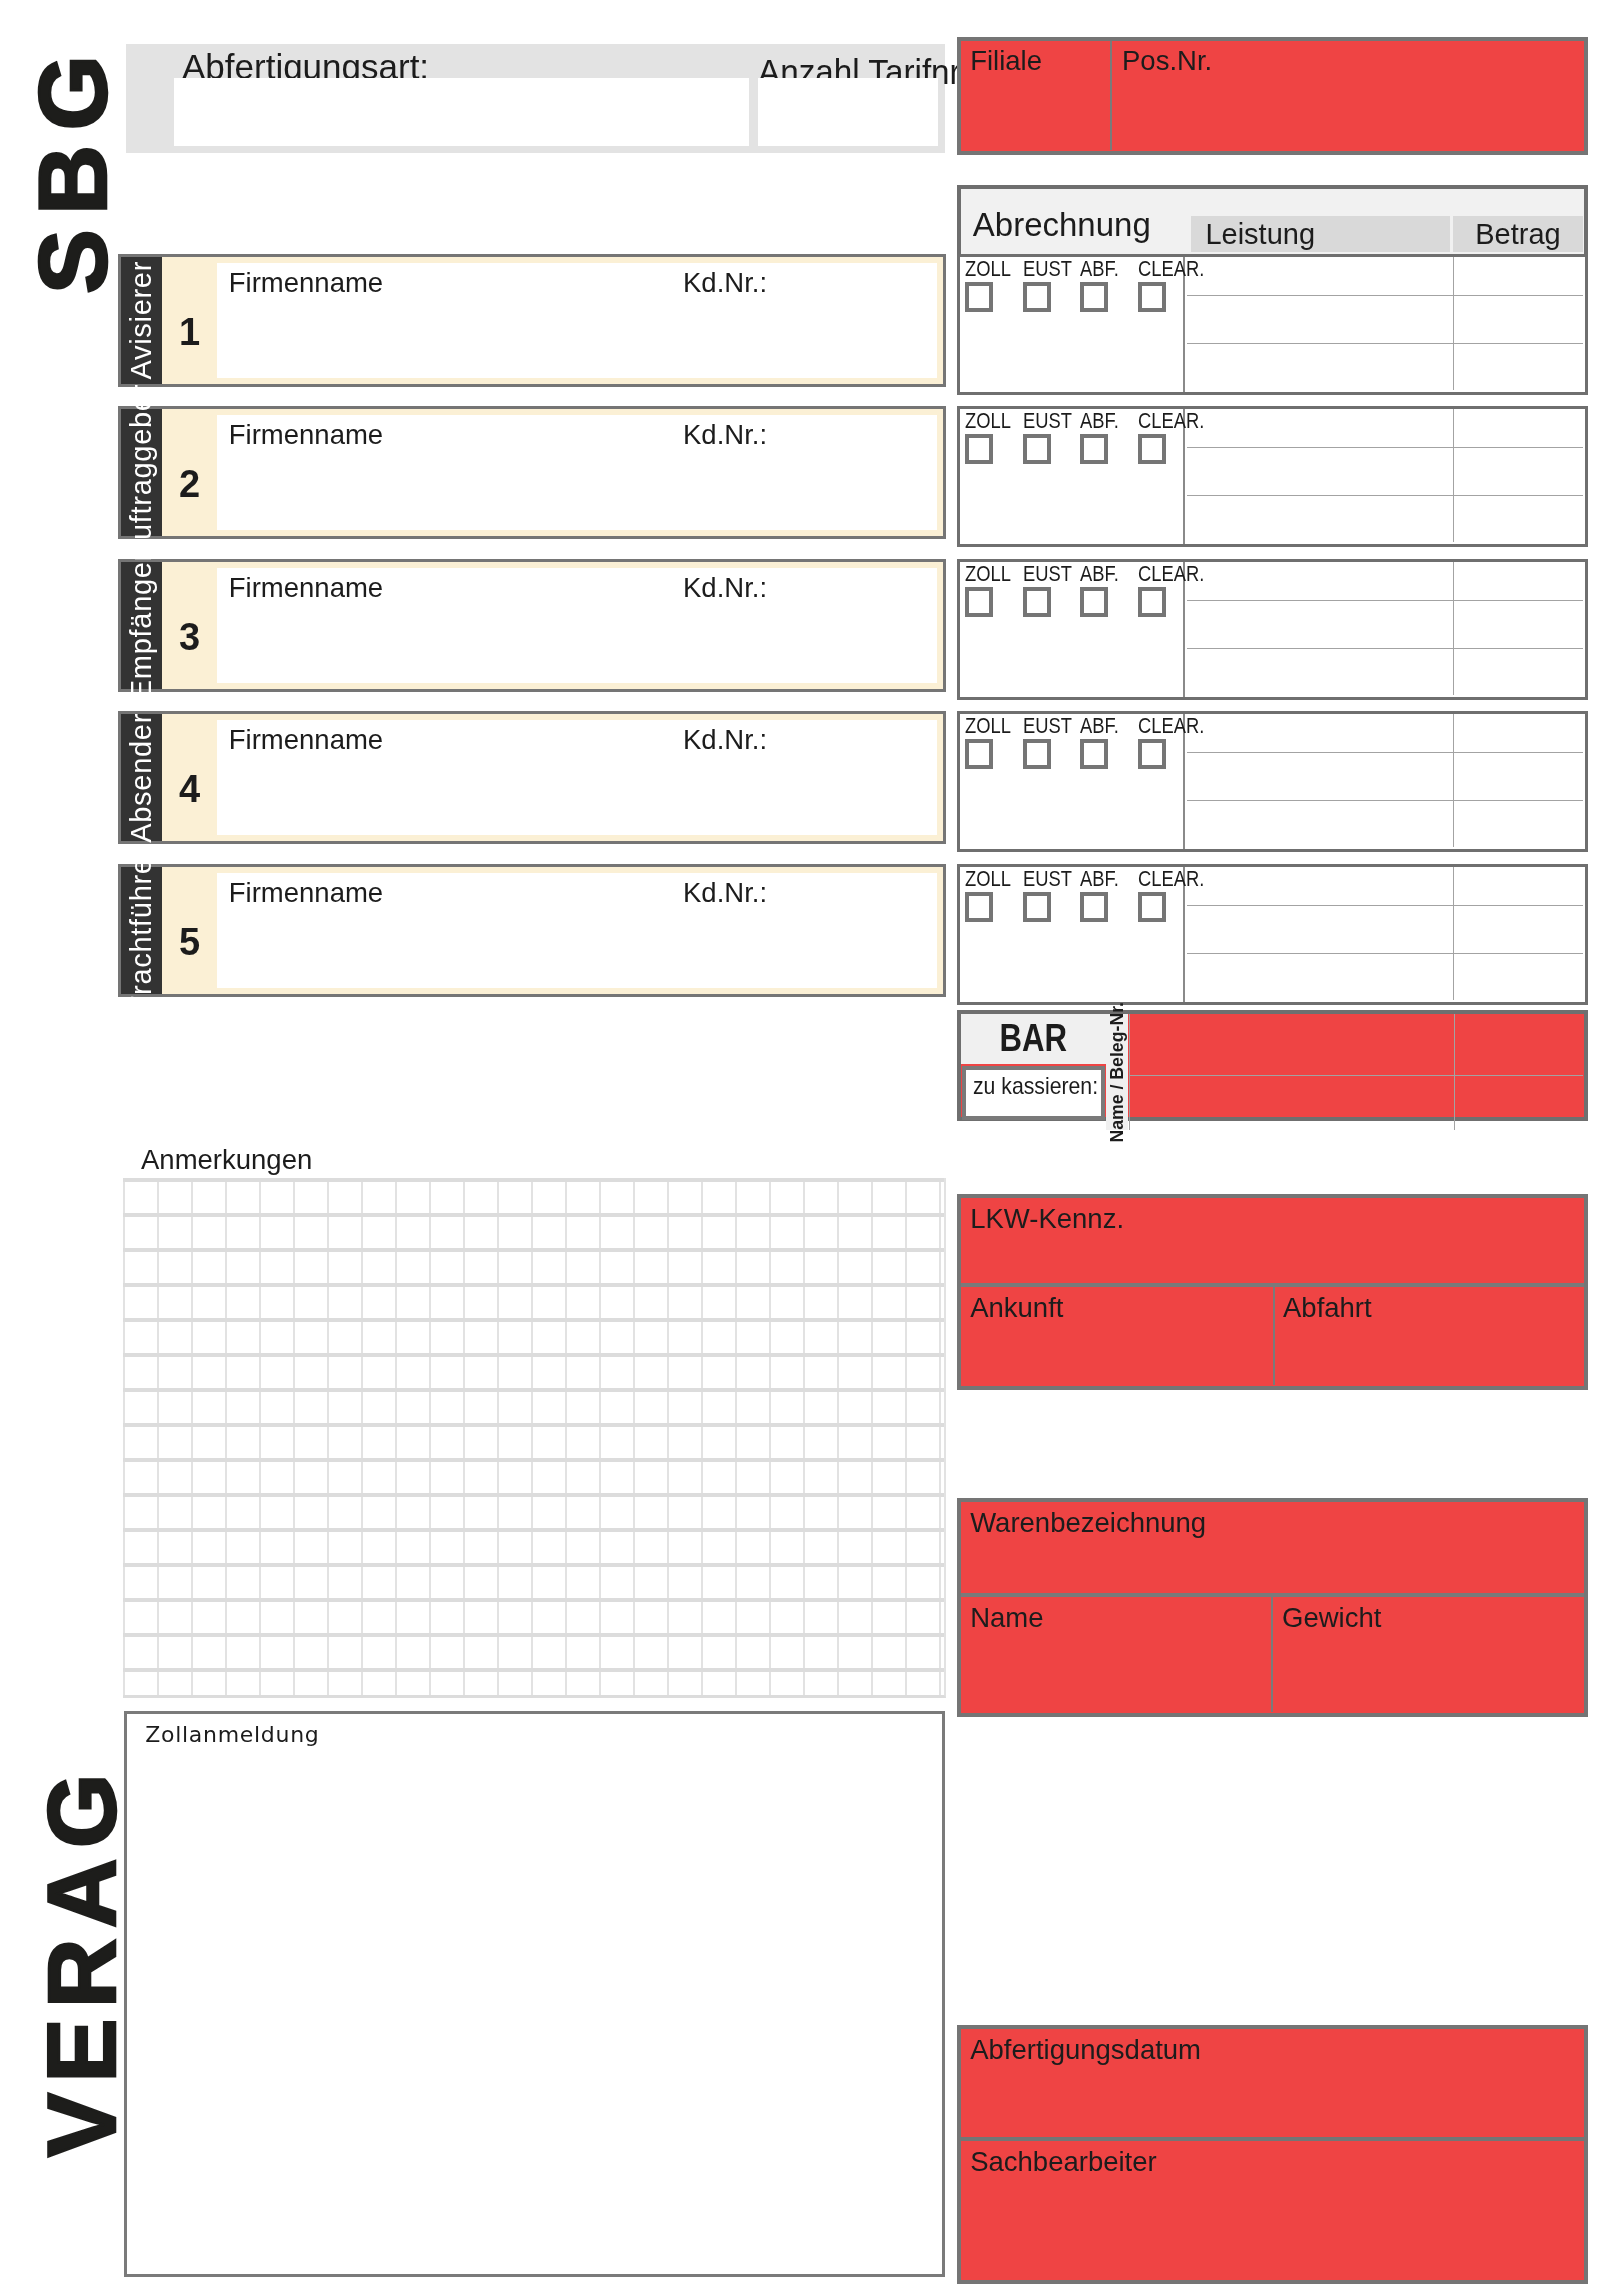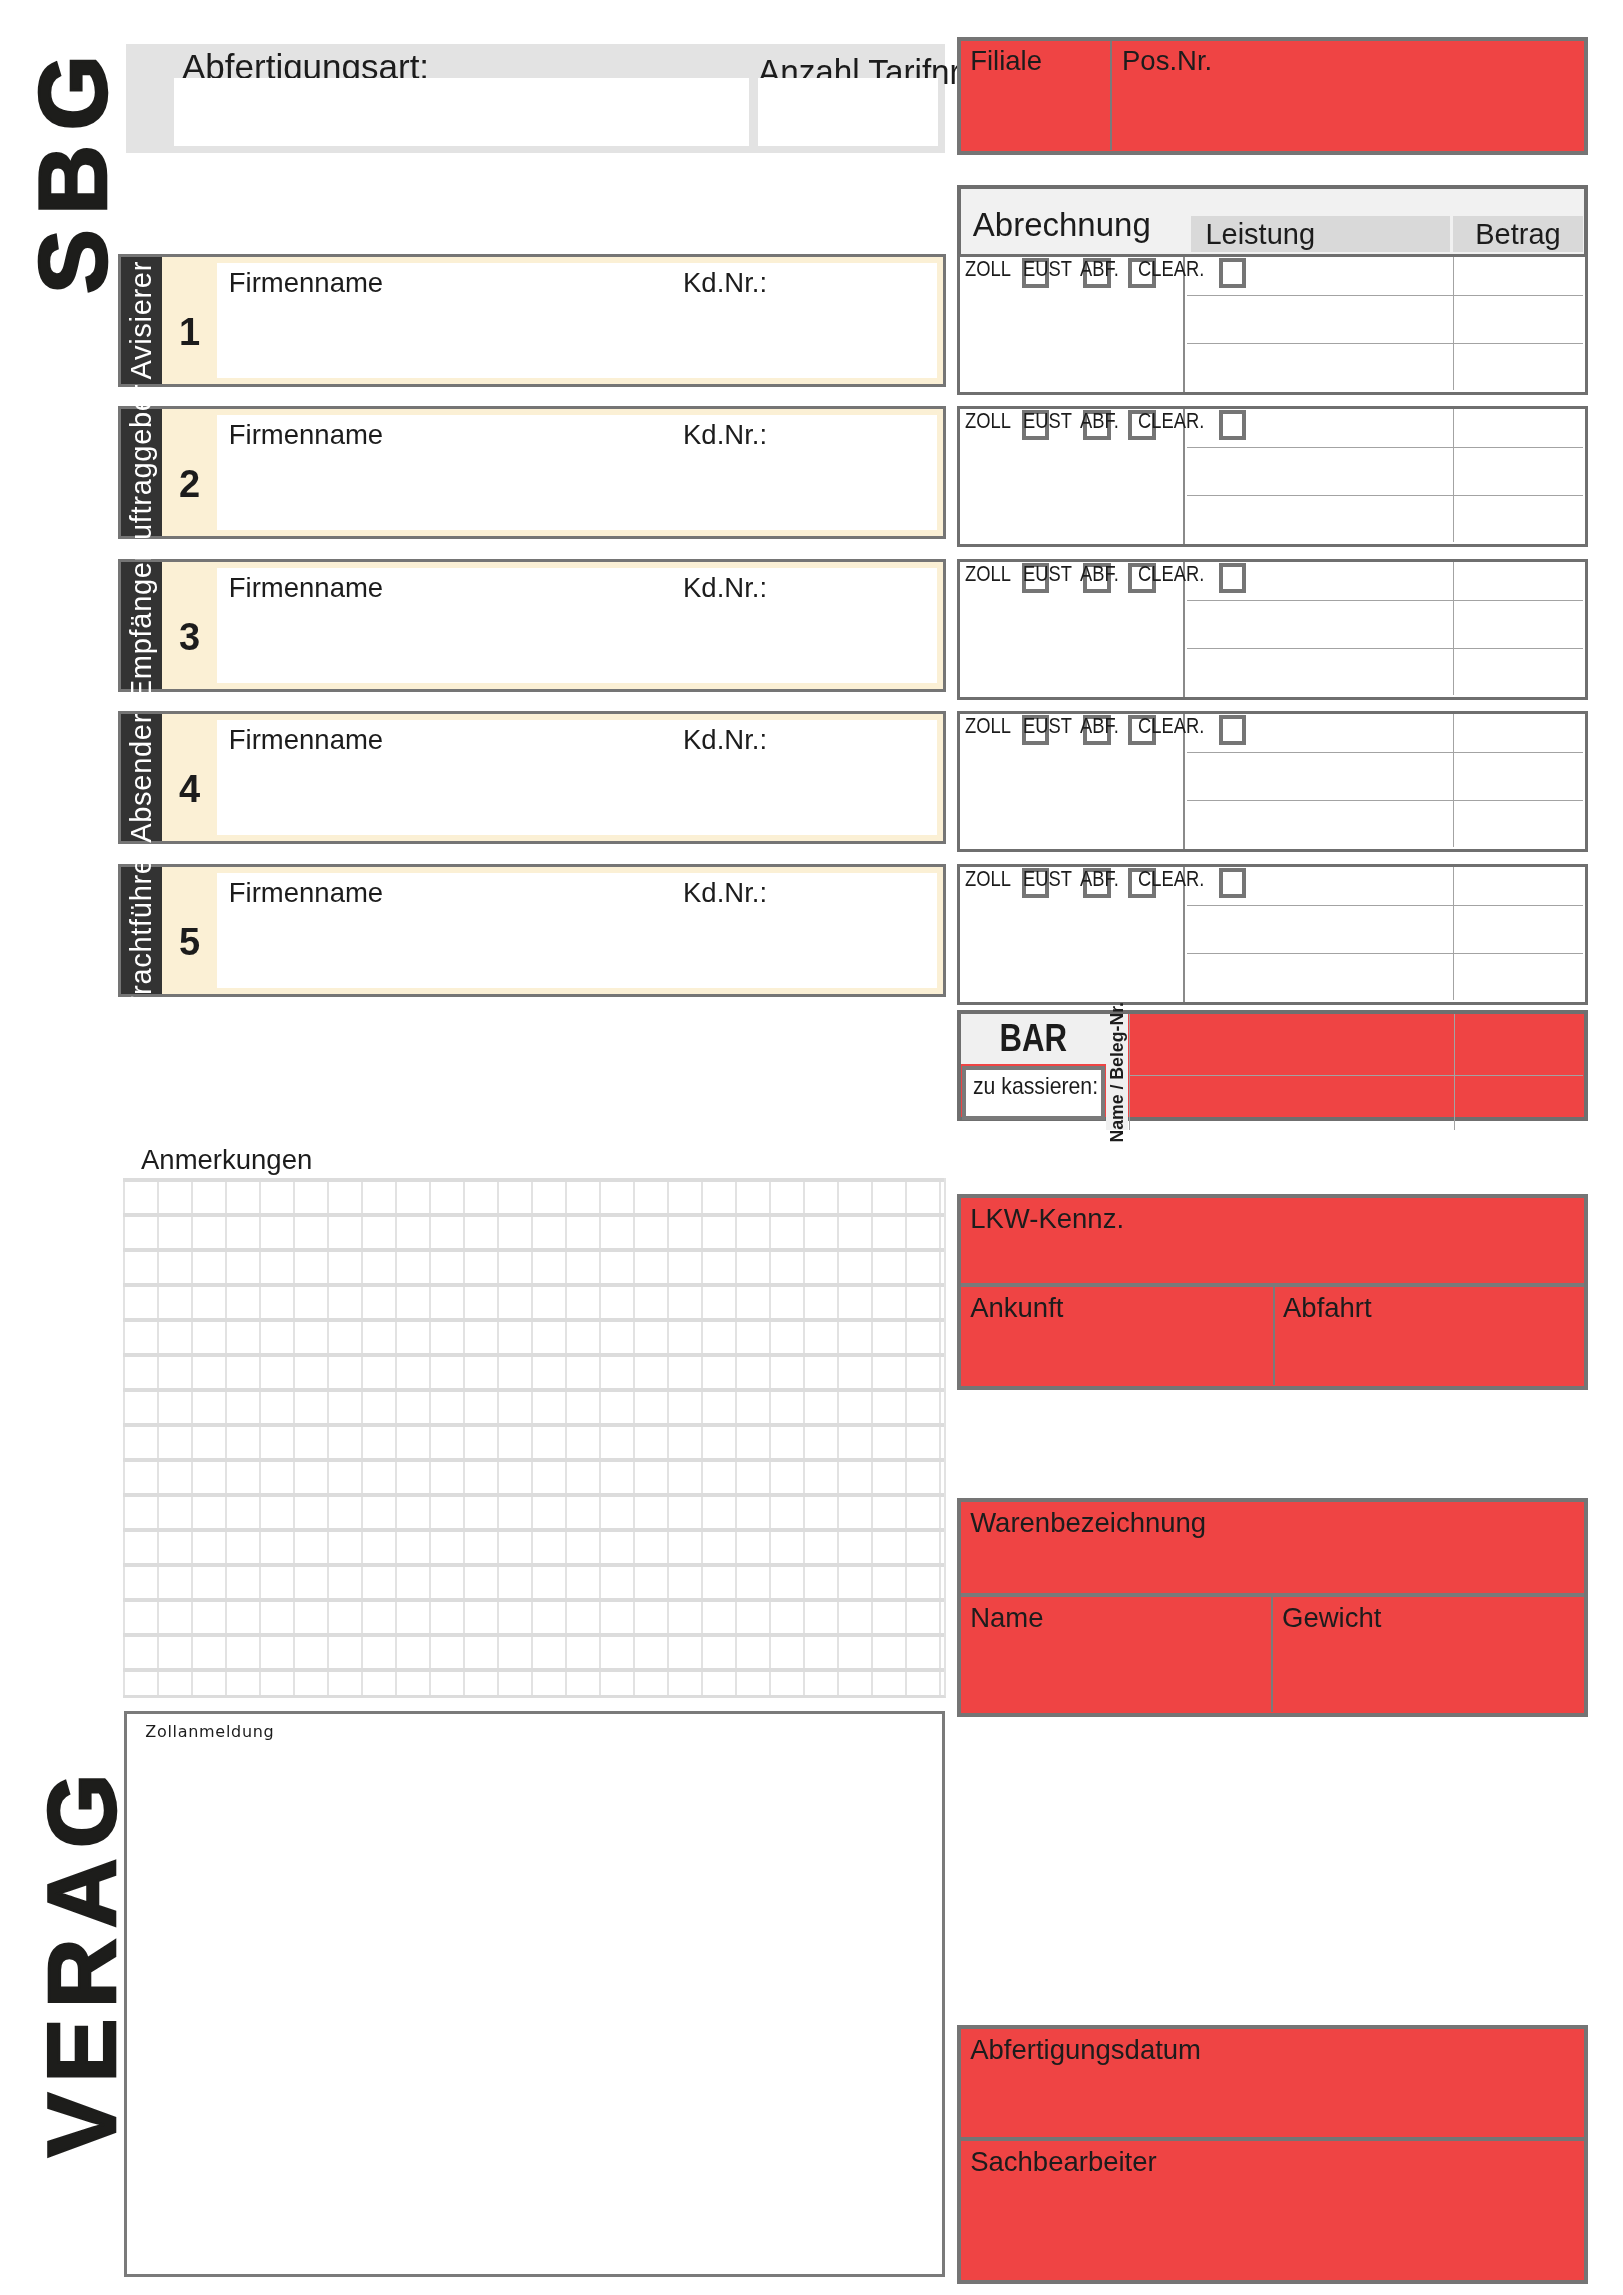--- a/index.html
+++ b/index.html
@@ -40,21 +40,21 @@
   .role-tab { position:absolute; left:0; top:0; bottom:0; width:41px; background:#333333; display:flex; align-items:center; justify-content:center; }
   .role-label { color:#ffffff; font-size:29px; letter-spacing:0.7px; white-space:nowrap; }
   .row-number { position:absolute; left:43px; top:54px; width:51px; text-align:center; font-size:38px; font-weight:900; }
   .firm-box { position:absolute; left:96px; top:5.9px; right:5.9px; bottom:5.9px; background:#ffffff; }
   .firm-label { position:absolute; left:11.8px; top:3.9px; font-size:27.5px;text-align:right; }
   .kdnr-label { position:absolute; left:466px; top:3.9px; font-size:27.5px; }
 
   
   .billing-row { position:absolute; left:957px; width:631px; height:141px; border:3.9px solid #6f6f6f; background:#ffffff; }
   .cb-panel { position:absolute; left:0; top:0; bottom:0; width:225px; border-right:2px solid #8a8a8a; }
-  .cb-group { position:absolute; top:1.3px; display:flex; flex-direction:row; align-items:flex-start; gap:2.6px; }
+  .cb-group { position:absolute; top:1.3px; display:flex; flex-direction:column; align-items:flex-start; gap:2.6px; }
   .cb-label { font-size:21.6px; line-height:1; transform:scaleX(.85); transform-origin:left top; white-space:nowrap; }
   .checkbox { display:block; width:27.5px; height:30px; border:4.6px solid #757575; background:#ffffff; }
   .hline { position:absolute; height:1.3px; background:#a3a3a3; }
   .vline { position:absolute; width:1.3px; background:#a3a3a3; }
   .fill-area { position:absolute; background:transparent; }
 
   
   #bar-section { top:1010px; height:111px; border-color:#6f6f6f; }
   #bar-head { position:absolute; left:0; top:0; width:145px; height:50px; background:#f0f0f0; text-align:center; }
   #bar-title { font-size:39px; font-weight:800; line-height:47px; display:inline-block; transform:scaleX(.8); }
@@ -71,21 +71,21 @@
       repeating-linear-gradient(to right, #e2e2e2 0 2px, transparent 2px 34px);
     border-right:2px solid #e2e2e2; border-bottom:3.9px solid #dcdcdc; }
 
   
   #lkw-section { top:1194px; height:196px; }
   #ware-section { top:1498px; height:219px; }
   .sect-divider { position:absolute; left:0; right:0; height:3.9px; background:#7a7a7a; }
   .sect-vline { position:absolute; width:2px; background:#7a7a7a; }
 
   #zoll-box { left:124px; top:1711px; width:821px; height:566px; border:3.9px solid #7a7a7a; background:#ffffff; }
-  #zoll-label { position:absolute; left:18.3px; top:7.9px; font-size:16px; font-family:"DejaVu Sans", sans-serif; letter-spacing:0.7px; }
+  #zoll-label { position:absolute; left:18.3px; top:7.9px; font-size:22px; font-family:"DejaVu Sans", sans-serif; letter-spacing:0.7px; }
 
   #datum-box { top:2025px; height:116px; }
   #sach-box { top:2137px; height:147px; }
 </style>
 </head>
 <body>
 
 <div id="page">
 
   <div id="sbg-logo" class="abs vtext logo-main">SBG</div>

